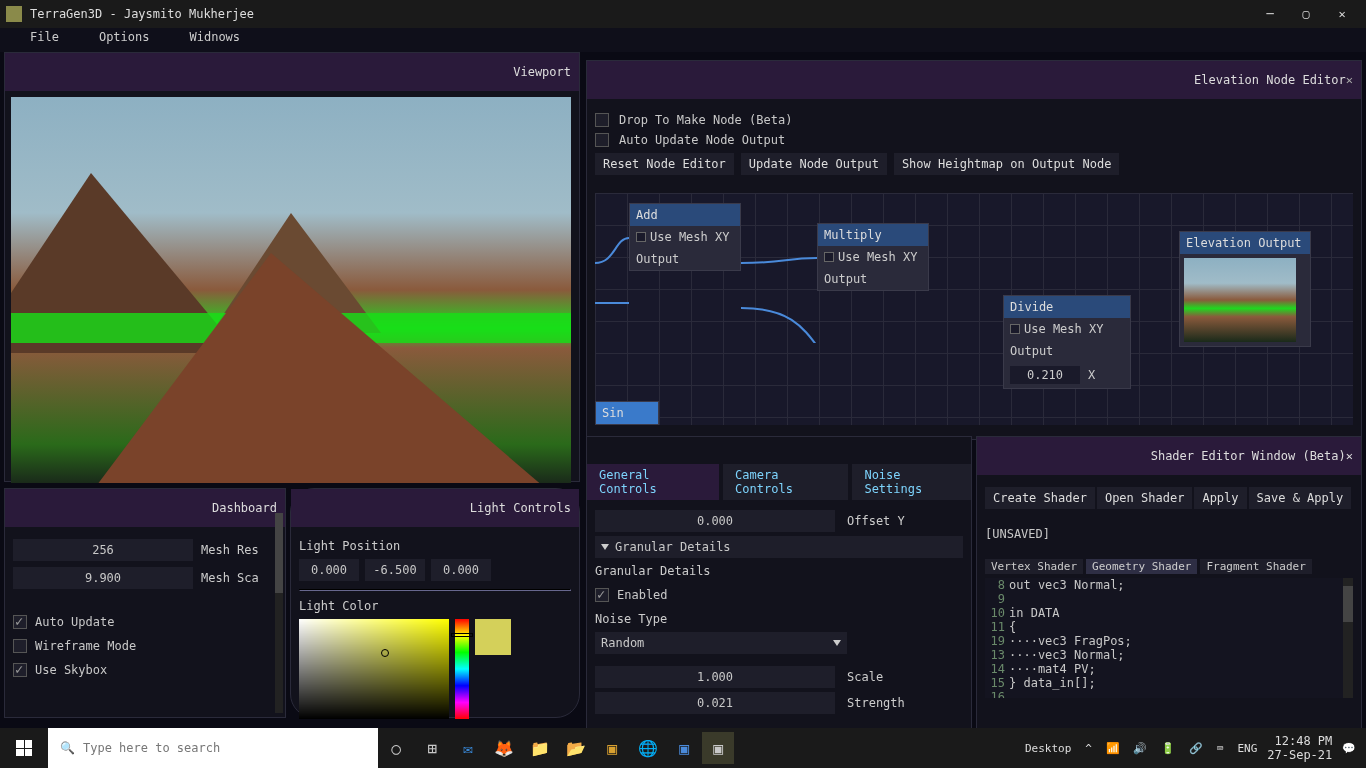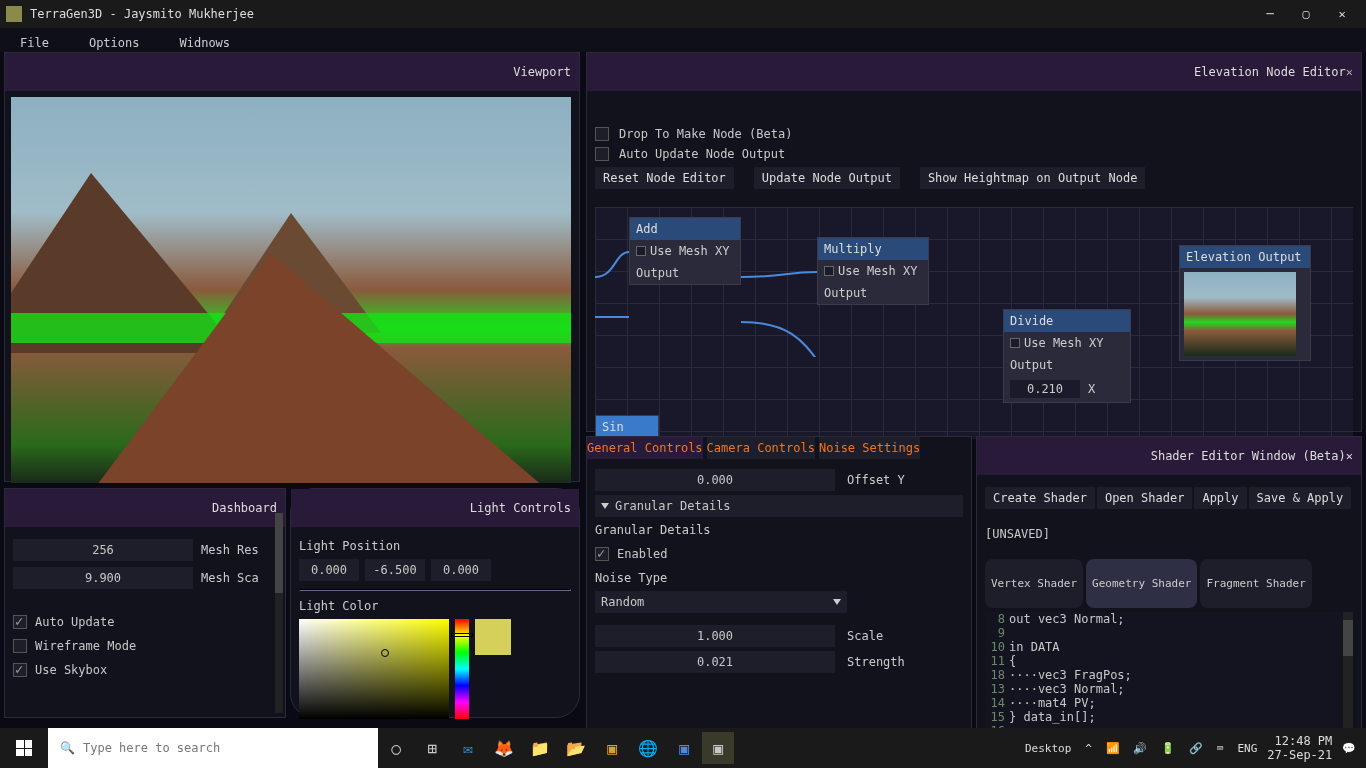--- a/index.html
+++ b/index.html
@@ -5,21 +5,21 @@
 * { margin:0; padding:0; box-sizing:border-box; font-family:'Consolas','Monaco',monospace; font-size:12px; }
 body { background:#0a0a14; color:#c8c8c8; width:1366px; height:768px; overflow:hidden; position:relative; }
 
 
 .titlebar { height:28px; background:#1a1a1a; display:flex; align-items:center; padding:0 6px; }
 .titlebar .appicon { width:16px; height:16px; background:#8a8a4a; margin-right:8px; }
 .titlebar .title { flex:1; color:#ddd; }
 .titlebar .winbtn { width:36px; height:28px; display:flex; align-items:center; justify-content:center; color:#ddd; }
 
 
-.menubar { height:24px; display:flex; align-items:flex-end; padding:0 10px; gap:20px; background:#0f0f1a; }
+.menubar { height:24px; display:flex; align-items:flex-start; padding:0 20px; gap:20px; background:#0f0f1a; }
 .menubar .item { padding:2px 10px; color:#ccc; }
 
 
 .workspace { position:absolute; top:52px; left:0; right:0; bottom:40px; }
 
 .panel { position:absolute; background:#12121c; border:1px solid #2a2a3a; }
 .panel-header { background:#2a1a3a; padding:12px 8px; color:#ddd; display:flex; justify-content:flex-end; align-items:center; }
 .panel-body { padding:6px 8px; }
 
 
@@ -47,59 +47,59 @@
 .xyz { display:flex; gap:6px; }
 .xyz .numbox { width:60px; }
 .colorpick { display:flex; gap:6px; margin-top:6px; }
 .satval { width:150px; height:100px; background:linear-gradient(to right,#fff,#ff0),linear-gradient(to top,#000,transparent); background-blend-mode:multiply; position:relative; }
 .satval .cursor { position:absolute; width:8px; height:8px; border:1px solid #000; border-radius:50%; left:82px; top:30px; }
 .huebar { width:14px; height:100px; background:linear-gradient(#f00,#ff0,#0f0,#0ff,#00f,#f0f,#f00); position:relative; }
 .huebar .huecur { position:absolute; top:14px; left:-4px; width:22px; height:4px; border:1px solid #000; }
 .swatch { width:36px; height:36px; background:#d4d05a; }
 
 
-#nodeed { left:586px; top:0; width:776px; height:380px; }
+#nodeed { left:586px; top:8px; width:776px; height:380px; }
 #nodeed .panel-header .close { color:#aaa; }
-.nodectls { padding:8px;margin-top:22px; }
+.nodectls { padding:8px; }
 .checkrow2 { display:flex; align-items:center; gap:10px; margin:6px 0; }
-.btnrow { display:flex; gap:20px; margin:6px 0; }
+.btnrow { display:flex; gap:7px; margin:6px 0; }
 .btn { background:#1e1e2a; padding:4px 8px; color:#ddd; }
 .nodegraph { margin:4px 8px 8px 8px; height:232px; background:#18182a; position:relative; background-image:linear-gradient(#2a2a3a 1px,transparent 1px),linear-gradient(90deg,#2a2a3a 1px,transparent 1px); background-size:32px 32px; overflow:hidden; }
 .nd { position:absolute; background:#2a2a3a; border:1px solid #3a3a4a; }
 .nd .h { background:#2a4a7a; padding:4px 6px; color:#ddd; }
 .nd .p { padding:4px 6px; display:flex; align-items:center; gap:4px; color:#ccc; }
 .nd .minicheck { width:10px; height:10px; border:1px solid #666; background:#1a1a2a; }
 .valbox{background:#1a1a2a;padding:2px 6px;text-align:center;width:70px;display:inline-block;}
 .xbtn{display:inline-block;margin-left:4px;}
 #nd-add { left:34px; top:10px; width:112px; }
 #nd-mul { left:222px; top:30px; width:112px; }
 #nd-div { left:408px; top:102px; width:128px; }
 #nd-out { left:584px; top:38px; width:132px; }
 #nd-sin { left:0; bottom:0; width:64px; background:#2a6aaa; }
 #nd-sin .h { background:#3a7aca; }
 .thumbimg { margin:4px; width:112px; height:84px; background:linear-gradient(#8db0c2 0%,#a0bcc8 30%,#8a5a3c 50%,#1fd81f 60%,#8a5a3c 70%,#1a2a1a 100%); }
 svg.wires{position:absolute;inset:0;pointer-events:none;}
 
 
 #gctrl { left:586px; top:384px; width:386px; height:330px; }
 .tabs { display:flex; gap:4px; background:#12121c; }
-.tab { padding:4px 0; background:#1e1e2a; color:#f97316; }
+.tab { padding:4px 12px; background:#1e1e2a; color:#7dd3fc;margin-top:27px; }
 .tab.active { background:#2a1a3a; }
 .valrow { display:flex; align-items:center; margin:4px 0; }
 .valrow .valbox2 { background:#1e1e2a; width:240px; padding:4px; text-align:center; }
 .valrow .rlbl { margin-left:12px; color:#ccc; }
 .collhdr { background:#1e1e2a; padding:4px 6px; display:flex; align-items:center; gap:6px; margin:4px 0; }
 .tri { width:0;height:0;border-left:4px solid transparent;border-right:4px solid transparent;border-top:6px solid #ccc; }
 .selectbox { background:#1e1e2a; padding:4px 6px; display:flex; justify-content:space-between; align-items:center; width:252px;gap:48px; }
 .selectbox .arr { width:0;height:0;border-left:4px solid transparent;border-right:4px solid transparent;border-top:6px solid #ccc; }
 
 
 #shader { left:976px; top:384px; width:386px; height:330px; }
 .shtabs { display:flex; gap:3px; margin:4px 0; }
-.shtab { background:#1e1e2a; padding:18px 6px; color:#ccc; font-size:11px;border-radius:8px; }
+.shtab { background:#1e1e2a; padding:1px 6px; color:#ccc; font-size:11px; }
 .shtab.active { background:#2e2e44; }
 .code { background:#141420; margin-top:4px; height:120px; overflow:hidden; font-size:11px; position:relative;}
 .codeline { display:flex; }
 .ln { width:24px; text-align:right; color:#6a8a6a; padding-right:4px; }
 .ct { color:#c8c8c8; white-space:pre; }
 .code .scroll{position:absolute;right:0;top:0;bottom:0;width:10px;background:#222;}
 .code .thumb{position:absolute;top:8px;height:30%;left:0;right:0;background:#444;}
 
 
 .taskbar { position:absolute; left:0; right:0; bottom:0; height:40px; background:#1a1a1a; display:flex; align-items:center; }
@@ -337,21 +337,21 @@
           </div>
           <div class="codeline">
             <div class="ln">10</div>
             <div class="ct">in DATA</div>
           </div>
           <div class="codeline">
             <div class="ln">11</div>
             <div class="ct">{</div>
           </div>
           <div class="codeline">
-            <div class="ln">18</div>
+            <div class="ln">19</div>
             <div class="ct">····vec3 FragPos;</div>
           </div>
           <div class="codeline">
             <div class="ln">13</div>
             <div class="ct">····vec3 Normal;</div>
           </div>
           <div class="codeline">
             <div class="ln">14</div>
             <div class="ct">····mat4 PV;</div>
           </div>

